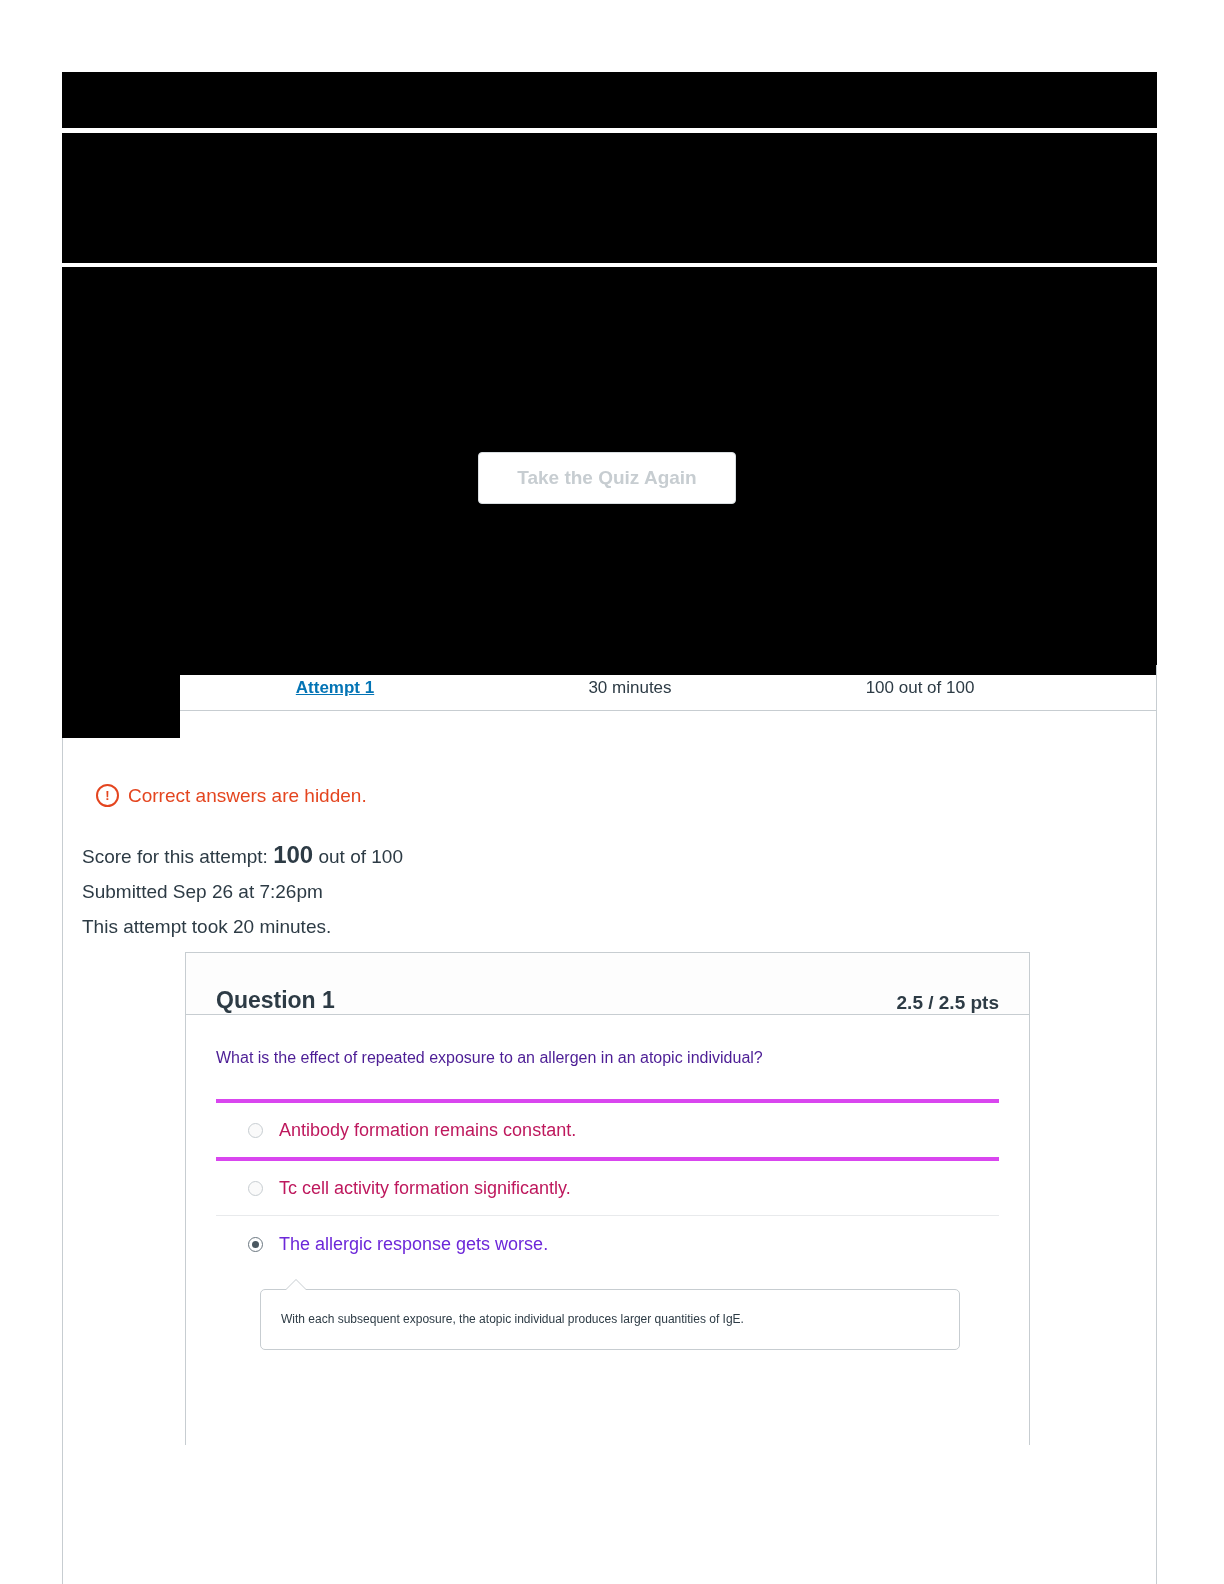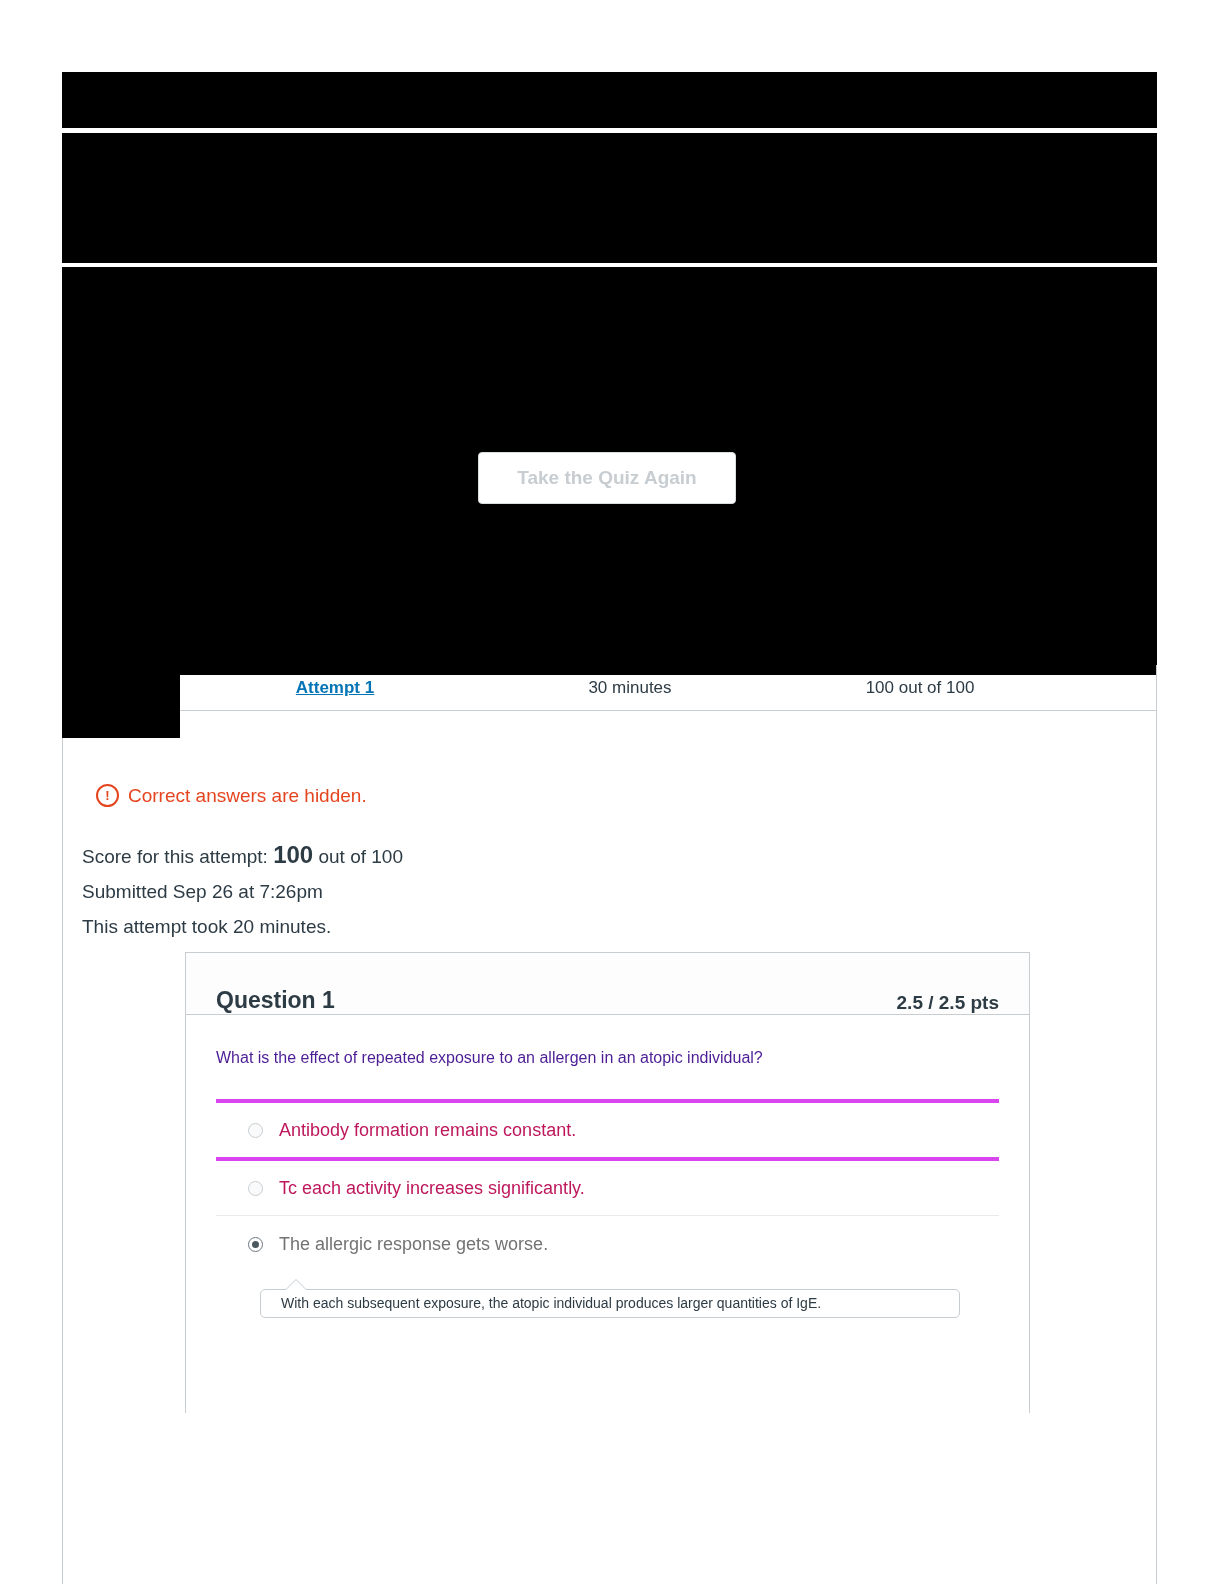--- a/index.html
+++ b/index.html
@@ -203,21 +203,21 @@
     display: flex;
     align-items: center;
     border-top: 4px solid #d946ef;
     height: 58px;
     padding-left: 32px;
     box-sizing: border-box;
     font-size: 18px;
     color: #be185d;
   }
   .answer.selected {
-    color: #737373;
+    color: #6d28d9;
     border-top: 1px solid #e8eaec;
     text-align: center;
   }
   .radio {
     width: 15px;
     height: 15px;
     border: 1px solid #c7cdd1;
     border-radius: 50%;
     background: #fafafa;
     margin-right: 16px;
@@ -240,22 +240,22 @@
 
   
   .comment-wrap {
     position: relative;
     margin: 16px 0 0 44px;
     width: 700px;
   }
   .comment {
     border: 1px solid #c7cdd1;
     border-radius: 5px;
-    padding: 0 20px;
-    font-size: 14px;
+    padding: 16px 20px;
+    font-size: 12px;
     line-height: 27px;
     color: #2d3b45;
     background: #ffffff;
     box-sizing: border-box;
   }
   .comment-arrow, .comment-arrow-inner {
     position: absolute;
     top: -10px;
     left: 26px;
     width: 0; height: 0;
@@ -321,21 +321,21 @@
       <div class="question-body">
         <div class="question-text">What is the effect of repeated exposure to an allergen in an atopic individual?</div>
 
         <div class="answers">
           <div class="answer">
             <span class="radio"></span>
             <span>Antibody formation remains constant.</span>
           </div>
           <div class="answer">
             <span class="radio"></span>
-            <span>Tc each activity increases significantly.</span>
+            <span>Tc cell activity formation significantly.</span>
           </div>
           <div class="answer selected">
             <span class="radio"></span>
             <span>The allergic response gets worse.</span>
           </div>
         </div>
 
         <div class="comment-wrap">
           <span class="comment-arrow"></span>
           <span class="comment-arrow-inner"></span>

